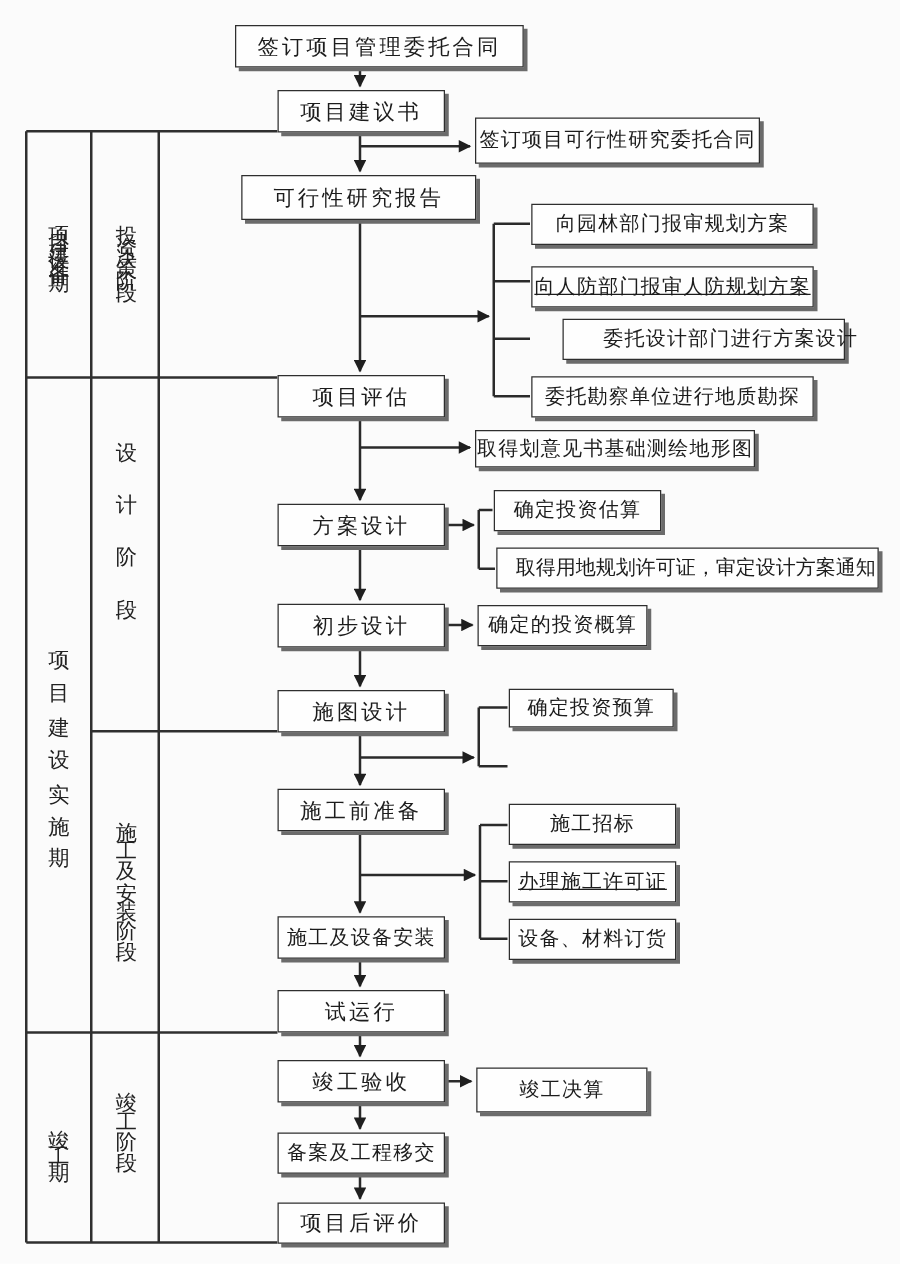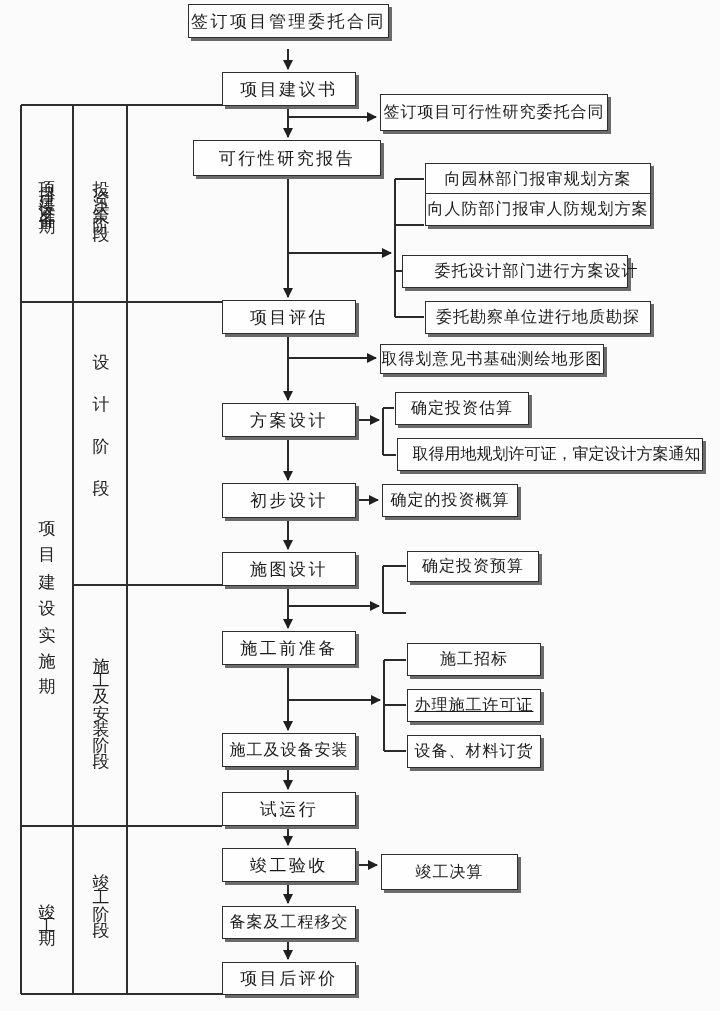--- a/index.html
+++ b/index.html
@@ -99,38 +99,38 @@
   </svg>
 
   <div class="vtext" style="left:47px;top:189px;letter-spacing:6px;">项目建设准备期</div>
   <div class="vtext" style="left:101px;top:194px;letter-spacing:9px;">投资决策阶段</div>
   <div class="vtext" style="left:47px;top:599px;letter-spacing:26px;">项目建设实施期</div>
   <div class="vtext" style="left:101px;top:424px;letter-spacing:42px;">设计阶段</div>
   <div class="vtext" style="left:101px;top:699px;letter-spacing:16px;">施工及安装阶段</div>
   <div class="vtext" style="left:47px;top:910px;letter-spacing:13px;">竣工期</div>
   <div class="vtext" style="left:101px;top:892px;letter-spacing:16px;">竣工阶段</div>
 
-  <div class="b" style="left:188px;top:4px;width:201px;height:34px;">签订项目管理委托合同</div>
+  <div class="b" style="left:188px;top:20px;width:231px;height:34px;">签订项目管理委托合同</div>
   <div class="b" style="left:222px;top:72px;width:134px;height:34px;">项目建议书</div>
   <div class="b" style="left:193px;top:140px;width:188px;height:36px;">可行性研究报告</div>
   <div class="b" style="left:222px;top:300px;width:134px;height:34px;">项目评估</div>
   <div class="b" style="left:222px;top:403px;width:134px;height:34px;">方案设计</div>
   <div class="b" style="left:222px;top:483px;width:134px;height:35px;">初步设计</div>
   <div class="b" style="left:222px;top:552px;width:134px;height:34px;">施图设计</div>
   <div class="b" style="left:222px;top:631px;width:134px;height:34px;">施工前准备</div>
   <div class="b tight" style="left:222px;top:733px;width:134px;height:34px;">施工及设备安装</div>
   <div class="b" style="left:222px;top:792px;width:134px;height:34px;">试运行</div>
   <div class="b" style="left:222px;top:848px;width:134px;height:34px;">竣工验收</div>
   <div class="b tight" style="left:222px;top:906px;width:134px;height:33px;">备案及工程移交</div>
   <div class="b" style="left:222px;top:962px;width:134px;height:33px;">项目后评价</div>
 
   <div class="s" style="left:380px;top:94px;width:228px;height:37px;">签订项目可行性研究委托合同</div>
   <div class="s" style="left:425px;top:163px;width:226px;height:33px;">向园林部门报审规划方案</div>
-  <div class="s" style="left:425px;top:193px;width:226px;height:33px;">向人防部门报审人防规划方案</div>
-  <div class="s" style="left:402px;top:255px;width:226px;height:33px;padding-left:43px;">委托设计部门进行方案设计</div>
+  <div class="s" style="left:425px;top:213px;width:226px;height:33px;text-decoration:underline;">向人防部门报审人防规划方案</div>
+  <div class="s" style="left:450px;top:255px;width:226px;height:33px;padding-left:43px;">委托设计部门进行方案设计</div>
   <div class="s" style="left:425px;top:301px;width:226px;height:33px;">委托勘察单位进行地质勘探</div>
   <div class="s" style="left:380px;top:344px;width:224px;height:30px;">取得划意见书基础测绘地形图</div>
   <div class="s" style="left:395px;top:392px;width:134px;height:33px;">确定投资估算</div>
   <div class="s wide" style="left:397px;top:438px;width:306px;height:33px;padding-left:13px;">取得用地规划许可证，审定设计方案通知</div>
   <div class="s" style="left:382px;top:484px;width:136px;height:33px;">确定的投资概算</div>
   <div class="s" style="left:407px;top:551px;width:132px;height:31px;">确定投资预算</div>
   <div class="s" style="left:407px;top:643px;width:134px;height:33px;">施工招标</div>
   <div class="s" style="left:407px;top:689px;width:134px;height:33px;text-decoration:underline;">办理施工许可证</div>
   <div class="s" style="left:407px;top:735px;width:134px;height:33px;">设备、材料订货</div>
   <div class="s" style="left:381px;top:854px;width:137px;height:36px;">竣工决算</div>

